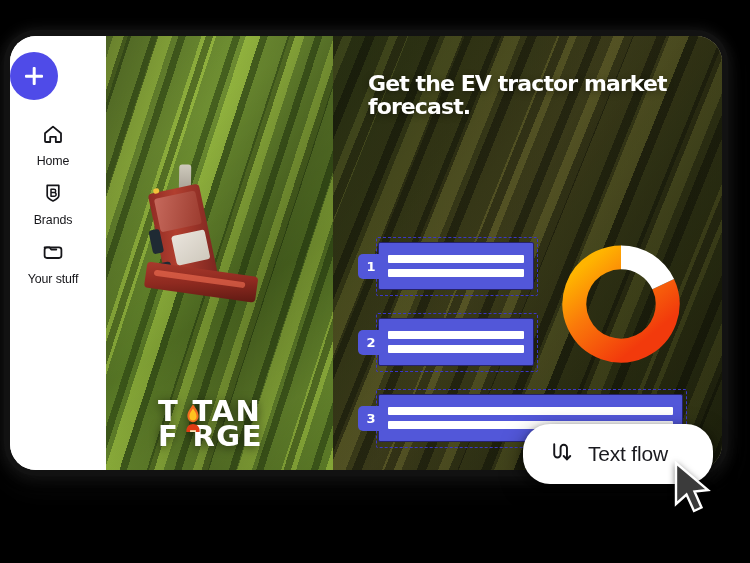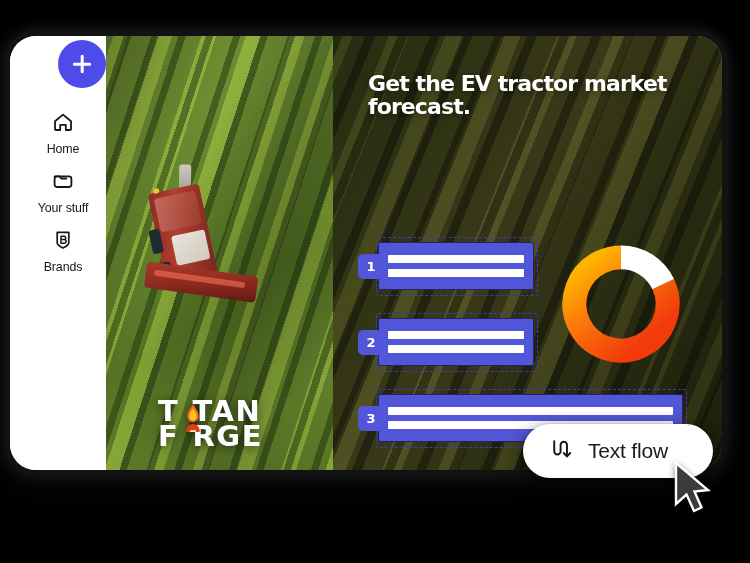--- a/index.html
+++ b/index.html
@@ -35,24 +35,24 @@
     display: flex;
     background: #ffffff;
   }
 
   
   #sidebar {
     position: relative;
     width: 96px;
     flex: 0 0 96px;
     background: #ffffff;
-    padding-top: 4px;
+    padding-top: 16px;
     display: flex;
     flex-direction: column;
-    align-items: flex-end;
+    align-items: flex-start;
     z-index: 5;
   }
 
   #create-button {
     width: 48px;
     height: 48px;
     border-radius: 50%;
     background: #4F4BE8;
     border: none;
     display: flex;
@@ -355,21 +355,21 @@
     height: 126px;
     z-index: 3;
   }
 
   
   #text-flow-pill {
     position: absolute;
     left: 523px;
     top: 424px;
     width: 190px;
-    height: 54px;
+    height: 60px;
     background: #ffffff;
     border-radius: 27px;
     display: flex;
     align-items: center;
     gap: 14px;
     padding: 16px 24px;
     box-shadow: 0 8px 22px rgba(0,0,0,0.55), 0 2px 6px rgba(0,0,0,0.4);
     z-index: 30;
     cursor: pointer;
   }
@@ -409,36 +409,36 @@
         <span class="nav-icon-wrap">
           <svg width="24" height="24" viewBox="0 0 24 24" fill="none" stroke="#16161a" stroke-width="1.8" stroke-linecap="round" stroke-linejoin="round">
             <path d="M4 11.2 12 4.6l8 6.6V19a1 1 0 0 1-1 1h-4.2v-5.2H9.2V20H5a1 1 0 0 1-1-1z"></path>
           </svg>
         </span>
         <span class="nav-label">Home</span>
       </div>
 
       <div class="nav-item">
         <span class="nav-icon-wrap">
+          <svg width="24" height="24" viewBox="0 0 24 24" fill="none" stroke="#16161a" stroke-width="1.7" stroke-linecap="round" stroke-linejoin="round">
+            <path d="M6.2 4.4h11.6v10.3c0 2.3-2.6 3.6-5.8 5.2-3.2-1.6-5.8-2.9-5.8-5.2z"></path>
+            <path d="M10 8.2h3a1.7 1.7 0 0 1 0 3.4h-3zM10 11.6h3.3a1.8 1.8 0 0 1 0 3.6H10z" stroke-width="1.5"></path>
+          </svg>
+        </span>
+        <span class="nav-label">Brands</span>
+      </div>
+
+      <div class="nav-item">
+        <span class="nav-icon-wrap">
           <svg width="24" height="24" viewBox="0 0 24 24" fill="none" stroke="#16161a" stroke-width="1.8" stroke-linecap="round" stroke-linejoin="round">
             <path d="M3.6 7.4h5.1l1.5 2.1h5.1"></path>
             <rect x="3.6" y="7.4" width="16.8" height="10.6" rx="2.4"></rect>
           </svg>
         </span>
         <span class="nav-label">Your stuff</span>
-      </div>
-
-      <div class="nav-item">
-        <span class="nav-icon-wrap">
-          <svg width="24" height="24" viewBox="0 0 24 24" fill="none" stroke="#16161a" stroke-width="1.7" stroke-linecap="round" stroke-linejoin="round">
-            <path d="M6.2 4.4h11.6v10.3c0 2.3-2.6 3.6-5.8 5.2-3.2-1.6-5.8-2.9-5.8-5.2z"></path>
-            <path d="M10 8.2h3a1.7 1.7 0 0 1 0 3.4h-3zM10 11.6h3.3a1.8 1.8 0 0 1 0 3.6H10z" stroke-width="1.5"></path>
-          </svg>
-        </span>
-        <span class="nav-label">Brands</span>
       </div>
 
 
     </nav>
 
     <div id="canvas">
 
       <div id="page-photo">
         <div class="field"></div>
         <div class="field-shadow"></div>

